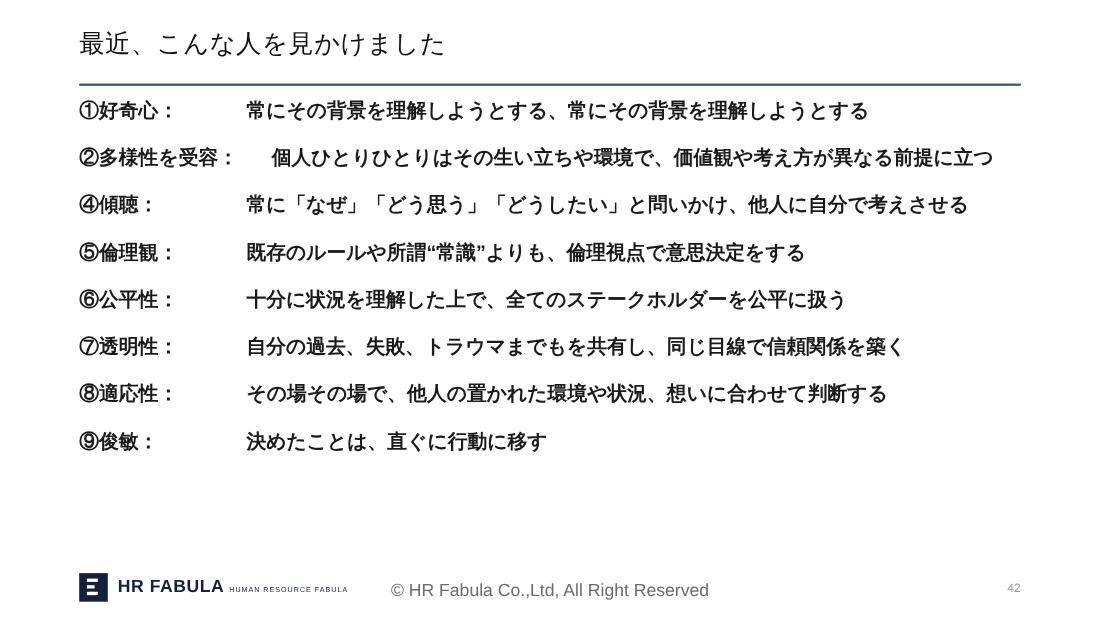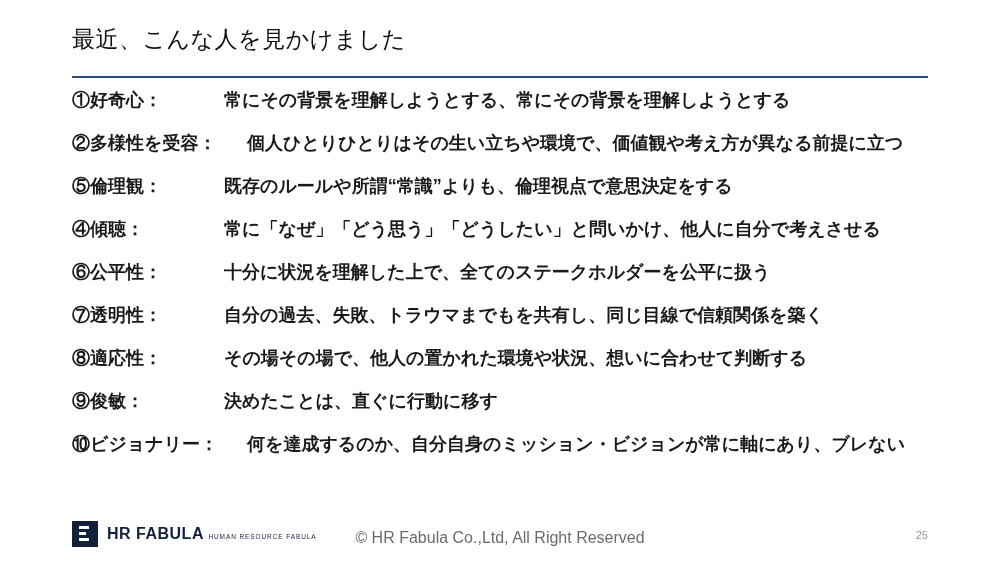--- a/index.html
+++ b/index.html
@@ -146,60 +146,56 @@
       <span class="desc">常にその背景を理解しようとする、常にその背景を理解しようとする</span>
     </div>
 
     <div class="row wide">
       <span class="label">②多様性を受容：</span>
       <span class="desc">個人ひとりひとりはその生い立ちや環境で、価値観や考え方が異なる前提に立つ</span>
     </div>
 
 
     <div class="row">
+      <span class="label">④傾聴：</span>
+      <span class="desc">常に「なぜ」「どう思う」「どうしたい」と問いかけ、他人に自分で考えさせる</span>
+    </div>
+
+    <div class="row">
       <span class="label">⑤倫理観：</span>
       <span class="desc">既存のルールや所謂“常識”よりも、倫理視点で意思決定をする</span>
     </div>
 
     <div class="row">
-      <span class="label">④傾聴：</span>
-      <span class="desc">常に「なぜ」「どう思う」「どうしたい」と問いかけ、他人に自分で考えさせる</span>
-    </div>
-
-    <div class="row">
       <span class="label">⑥公平性：</span>
       <span class="desc">十分に状況を理解した上で、全てのステークホルダーを公平に扱う</span>
     </div>
 
     <div class="row">
       <span class="label">⑦透明性：</span>
       <span class="desc">自分の過去、失敗、トラウマまでもを共有し、同じ目線で信頼関係を築く</span>
     </div>
 
     <div class="row">
       <span class="label">⑧適応性：</span>
       <span class="desc">その場その場で、他人の置かれた環境や状況、想いに合わせて判断する</span>
     </div>
 
     <div class="row">
       <span class="label">⑨俊敏：</span>
       <span class="desc">決めたことは、直ぐに行動に移す</span>
     </div>
 
-    <div class="row wide">
-      <span class="label">⑩ビジョナリー：</span>
-      <span class="desc">何を達成するのか、自分自身のミッション・ビジョンが常に軸にあり、ブレない</span>
-    </div>
 
   </div>
 
   <div class="logo">
     <span class="logo-mark"></span>
     <span class="logo-text">
       <span class="logo-name">HR FABULA</span>
       <span class="logo-sub">HUMAN RESOURCE FABULA</span>
     </span>
   </div>
 
   <div class="copyright">© HR Fabula Co.,Ltd, All Right Reserved</div>
-  <div class="page-number">25</div>
+  <div class="page-number">42</div>
 
 </div>
 
 </body></html>

